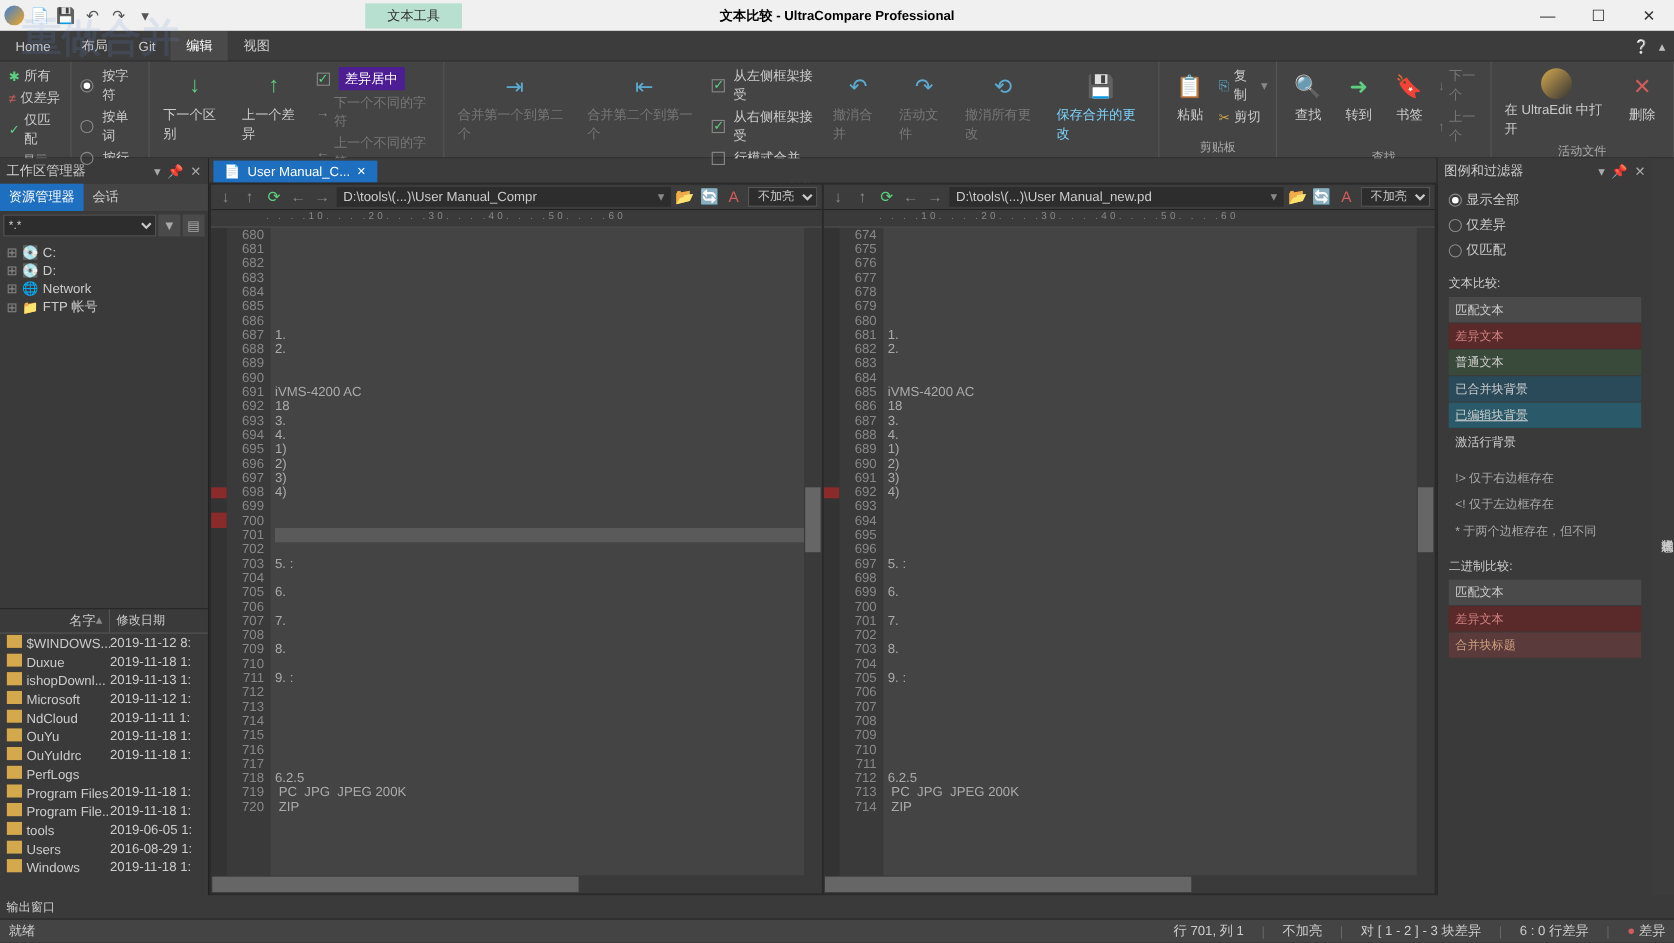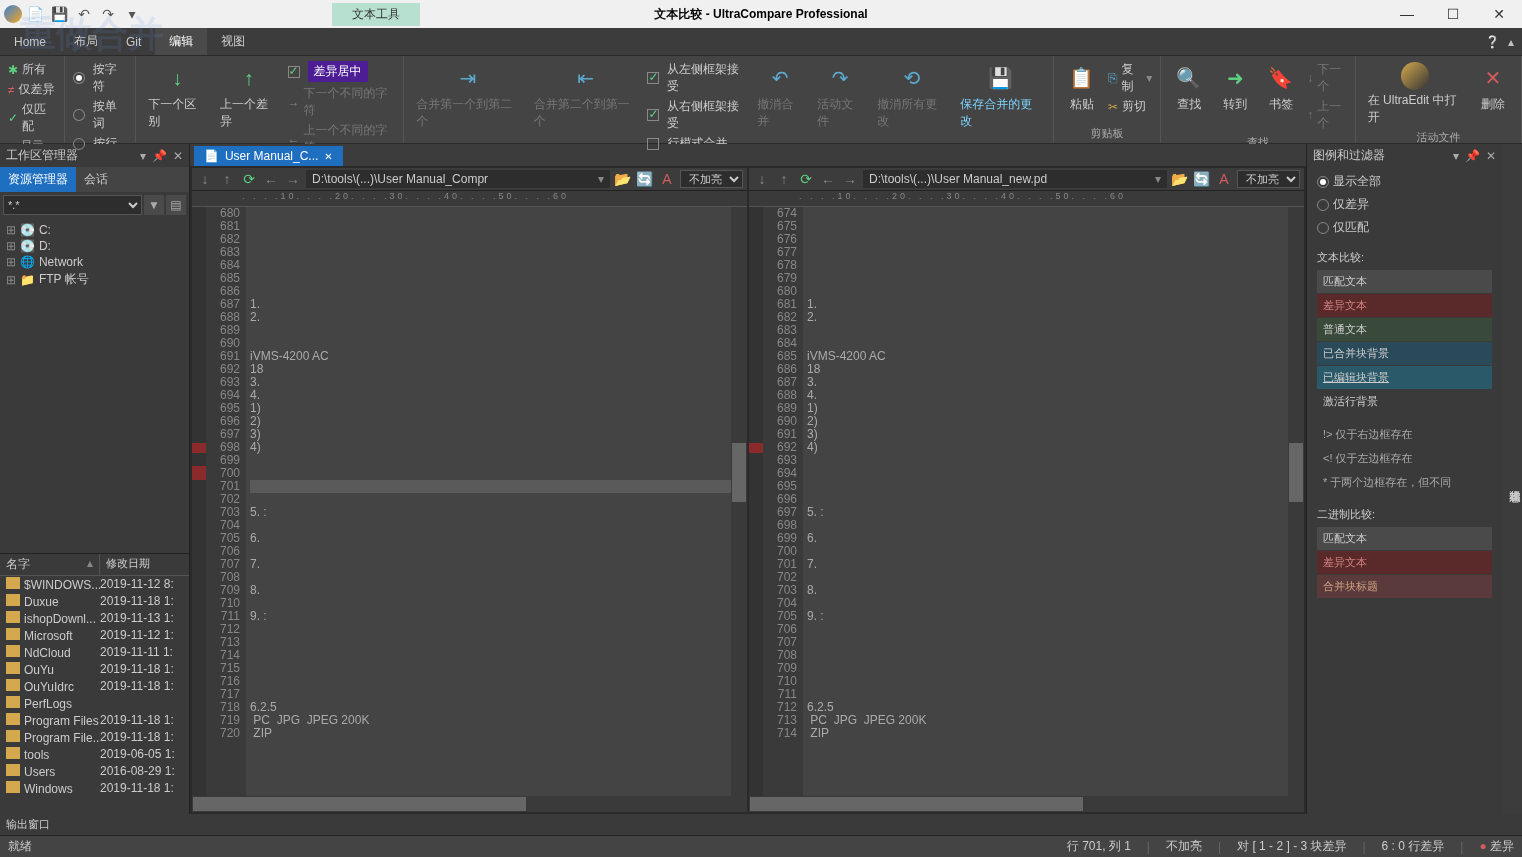--- a/index.html
+++ b/index.html
@@ -48,21 +48,21 @@
 .filterrow { display: flex; padding: 3px; gap: 2px; background: #3a3a3a; }
 .filterrow select { flex: 1; background: #2d2d2d; color: #ccc; border: 1px solid #555; font-size: 11px; }
 .filterrow .tb { width: 20px; height: 20px; background: #4a4a4a; display: flex; align-items: center; justify-content: center; color: #aaa; }
 .tree { padding: 4px 6px; font-size: 11px; }
 .tree-item { display: flex; align-items: center; gap: 4px; padding: 1px 0; color: #ccc; }
 .tree-item .exp { width: 10px; color: #888; }
 
 .filelist { flex: 1; display: flex; flex-direction: column; border-top: 1px solid #222; min-height: 0; }
 .fl-hdr { display: flex; background: #3a3a3a; border-bottom: 1px solid #555; }
 .fl-hdr .col { padding: 2px 6px; color: #ccc; font-size: 11px; }
-.fl-hdr .col:first-child { flex: 0 0 100px; border-right: 1px solid #555; }
+.fl-hdr .col:first-child { flex: 0 0 100px; border-right: 1px solid #555; text-align: right; }
 .fl-hdr .col:last-child { flex: 1; }
 .fl-body { flex: 1; overflow: hidden; }
 .fl-row { display: flex; padding: 1px 6px; font-size: 11px; color: #ccc; }
 .fl-row .fic { width: 14px; height: 12px; background: #d4a94e; margin-right: 4px; display: inline-block; }
 .fl-row .nm { flex: 0 0 94px; white-space: nowrap; overflow: hidden; }
 .fl-row .dt { flex: 1; white-space: nowrap; overflow: hidden; }
 
 
 .center { flex: 1; display: flex; flex-direction: column; min-width: 0; }
 .doctab { display: flex; background: #3c3c3c; padding: 2px 4px 0; }

